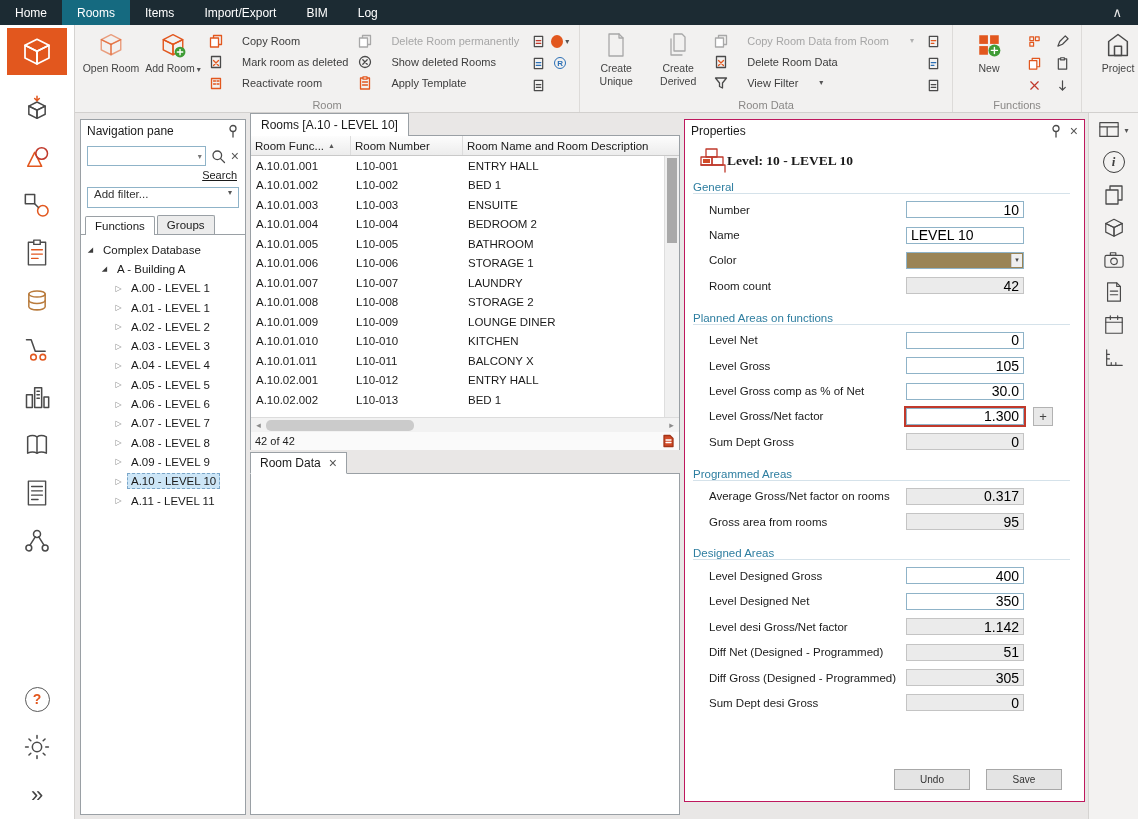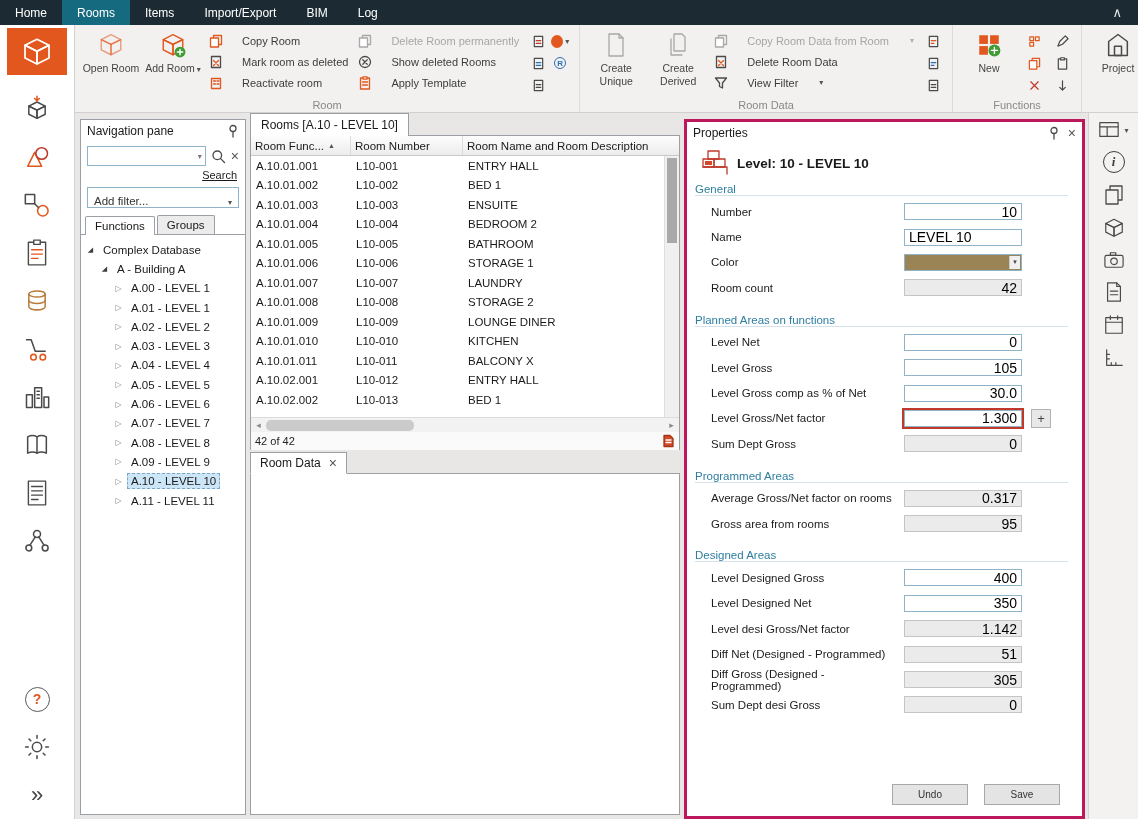--- a/index.html
+++ b/index.html
@@ -46,21 +46,21 @@
 
   
   .nav-pane { position:absolute; left:80px; top:119px; width:166px; bottom:4px; background:#fff; border:1px solid #9aa0a5; display:flex; flex-direction:column; z-index:6; }
   .pane-header { height:21px; display:flex; align-items:center; padding:0 6px; font-size:12px; flex:none; }
   .pane-header .sp { margin-left:auto; display:flex; align-items:center; gap:8px; }
   .search-row { display:flex; align-items:center; gap:5px; padding:5px 6px 1px 6px; }
   .search-input { flex:1; height:20px; border:1px solid #8fb3c8; background:#fff; display:flex; align-items:center; justify-content:flex-end; padding:0 3px; }
   .search-input .caret { font-size:8px; color:#777; }
   .x-glyph { color:#555; font-size:14px; line-height:1; }
   .search-link { text-align:right; padding:2px 8px 3px 0; font-size:11px; color:#1a1a1a; text-decoration:underline; }
-  .add-filter { margin:3px 6px 7px 6px; height:21px; border:1px solid #8fb3c8; background:#fff; display:flex; align-items:flex-end; padding:0 6px; font-size:11.5px; color:#333; }
+  .add-filter { margin:3px 6px 7px 6px; height:21px; border:1px solid #8fb3c8; background:#fff; display:flex; align-items:flex-start; padding:0 6px; font-size:11.5px; color:#333; }
   .add-filter .caret { margin-left:auto; }
   .nav-tabs { display:flex; border-bottom:1px solid #9aa0a5; padding-left:4px; flex:none; }
   .nav-tab { padding:3px 9px 2px 9px; font-size:11.5px; border:1px solid #9aa0a5; border-bottom:none; background:#ececec; margin-right:2px; border-radius:2px 2px 0 0; position:relative; }
   .nav-tab.active { background:#fff; top:1px; padding-bottom:3px; }
   .tree { flex:1; overflow:hidden; padding-top:5px; font-size:11.5px; }
   .tree-row { display:flex; align-items:center; height:19.3px; gap:3px; }
   .tree-arrow { width:11px; text-align:center; font-size:7px; color:#3c3c3c; flex:none; }
   .tree-arrow.collapsed { color:#8a8a8a; font-size:8px; }
   .tree-label { white-space:nowrap; padding:1px 3px; border:1px solid transparent; }
   .tree-row.selected .tree-label { background:#cde6f7; border:1px dashed #7ba7c9; }
@@ -81,22 +81,22 @@
   .hscroll { position:absolute; left:0; right:0; top:281px; height:15px; background:#f2f2f2; border-top:1px solid #dcdcdc; display:flex; align-items:center; }
   .h-arrow { width:15px; text-align:center; color:#8a8a8a; font-size:9px; flex:none; }
   .h-track { flex:1; height:100%; display:flex; align-items:center; }
   .h-thumb { width:148px; height:11px; background:#cbcbcb; border-radius:5px; }
   .status-bar { position:absolute; left:0; right:0; top:296px; height:18px; background:#fafafa; display:flex; align-items:center; padding:0 4px; font-size:11px; color:#222; }
   .status-bar .ric { margin-left:auto; }
   .rd-tab { position:absolute; top:339px; left:0; height:22px; background:#fff; border:1px solid #9aa0a5; border-bottom:1px solid #fff; padding:0 9px; display:flex; gap:8px; align-items:center; font-size:12px; z-index:3; }
   .lower-panel { position:absolute; top:360px; left:0; right:0; bottom:0; background:#fff; border:1px solid #9aa0a5; }
 
   
-  .props-pane { position:absolute; left:684px; top:119px; width:401px; bottom:0; background:#fff; border:3px solid #be185d; display:flex; flex-direction:column; z-index:6; }
-  .props-title { display:flex; align-items:center; gap:8px; padding:7px 14px 2px 14px; flex:none; }
+  .props-pane { position:absolute; left:684px; top:119px; width:401px; bottom:17px; background:#fff; border:1px solid #be185d; display:flex; flex-direction:column; z-index:6; }
+  .props-title { display:flex; align-items:center; gap:0; padding:7px 14px 2px 14px; flex:none;font-family:Liberation Serif, serif; }
   .props-title b { font-size:13.5px; }
   .props-body { flex:1; overflow:hidden; display:flex; flex-direction:column; }
   .section-title { color:#2e7ea0; font-weight:normal; font-size:11.5px; margin:13px 14px 3px 8px; border-bottom:1px solid #d5e2ea; padding-bottom:0; }
   .prop-section:first-child .section-title { margin-top:5px; }
   .prop-row { display:flex; align-items:center; height:25.4px; padding-left:24px; padding-right:60px; }
   .prop-label { flex:1; font-size:11.5px; color:#1c1c1c; padding-right:6px; }
   .prop-ctl { position:relative; flex:none; }
   .prop-input { width:118px; height:17px; border:1px solid #8fb3c8; font-size:14px; text-align:right; padding:0 4px; font-family:"Liberation Sans", sans-serif; color:#000; background:#fff; }
   .prop-input.left { text-align:left; }
   .prop-input.ro { background:#ebebeb; border-color:#c4c4c4; }

